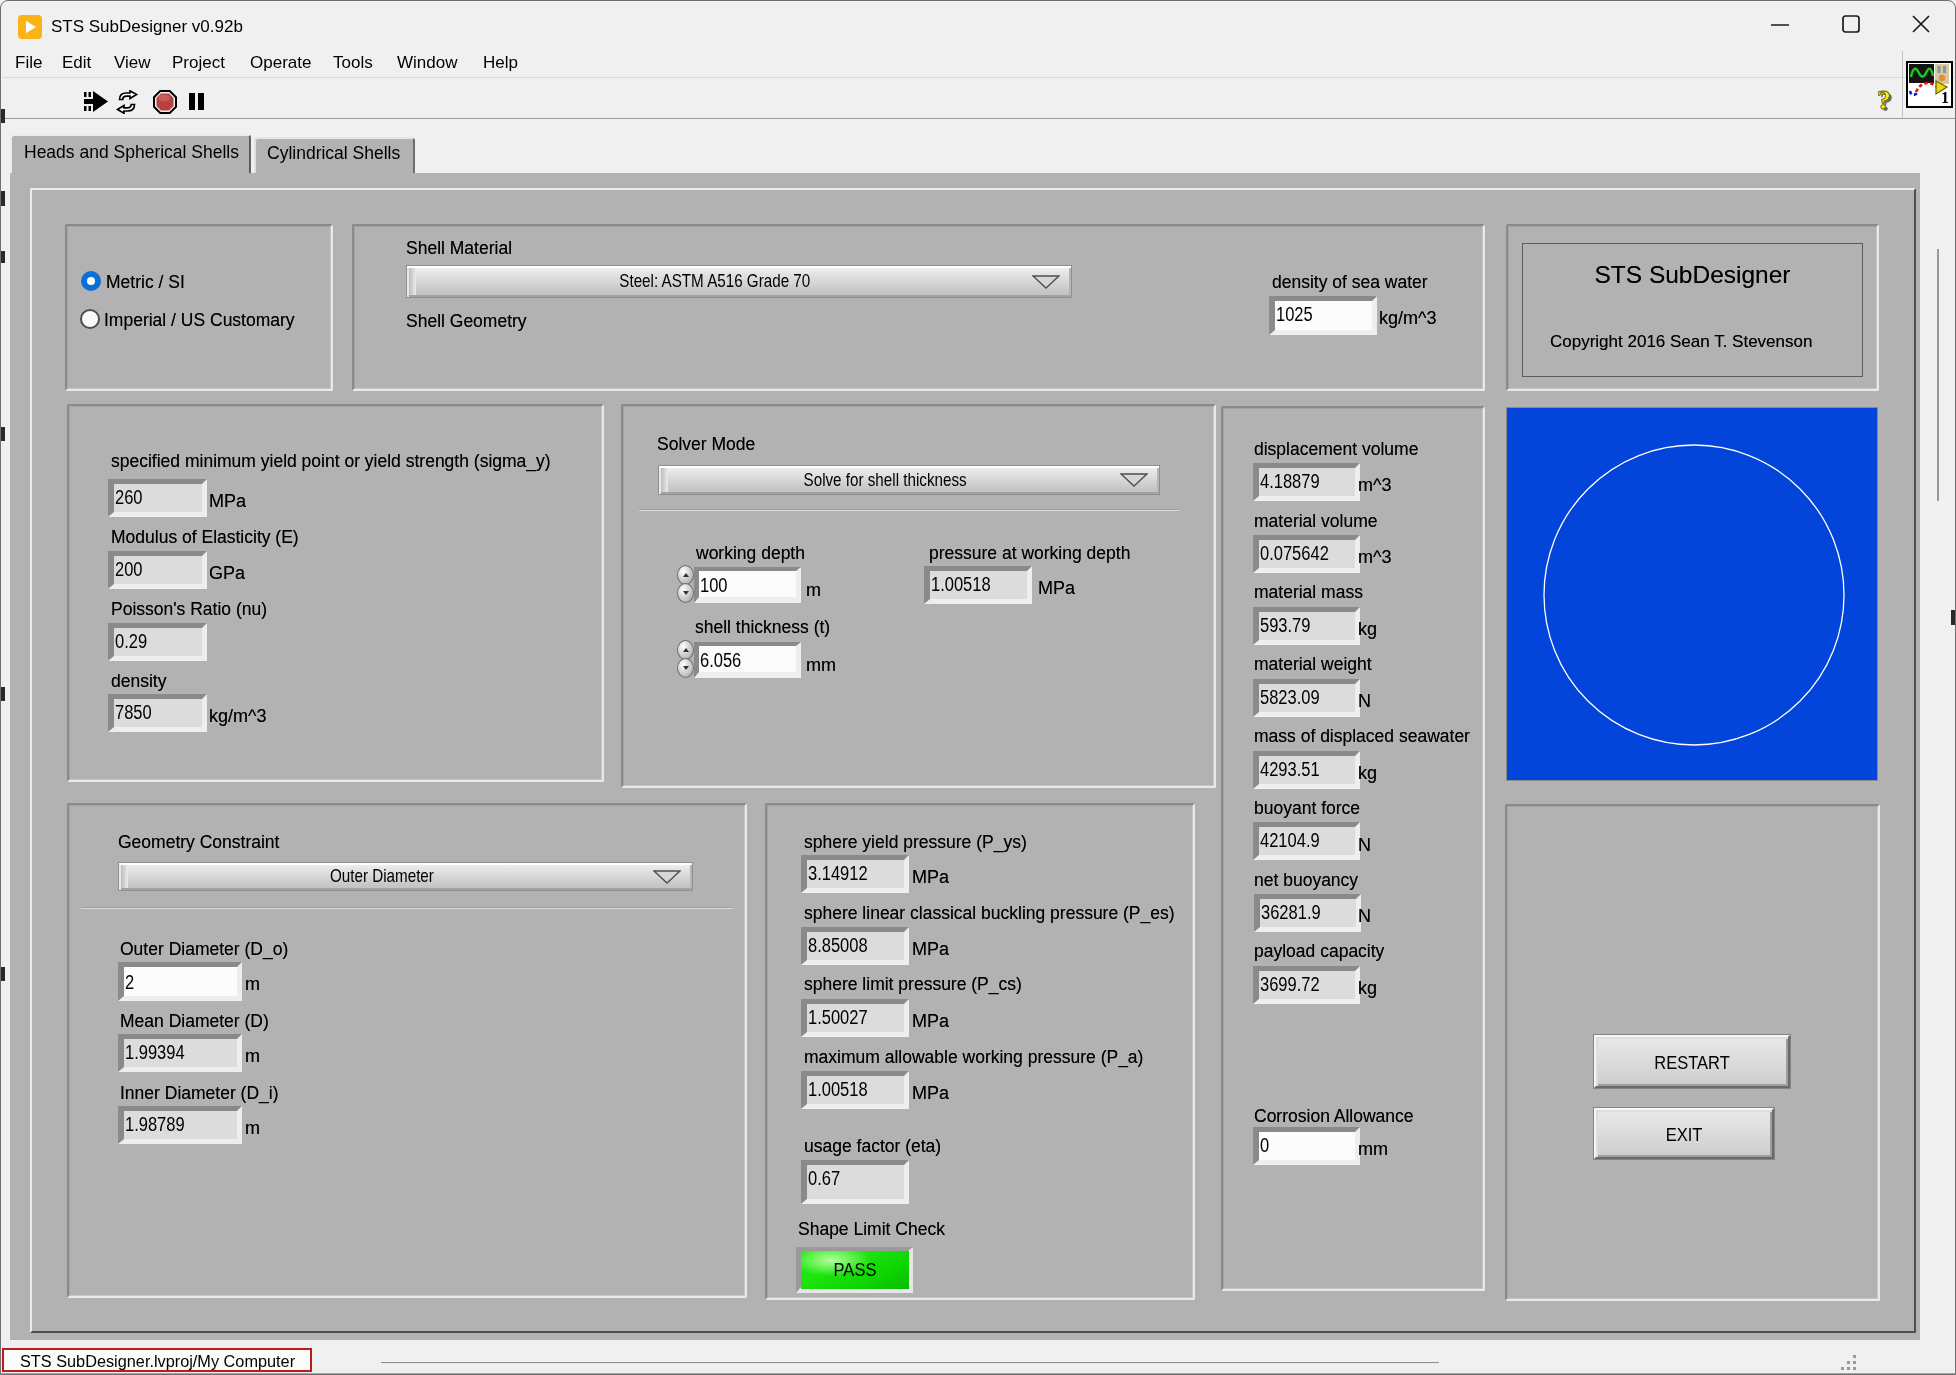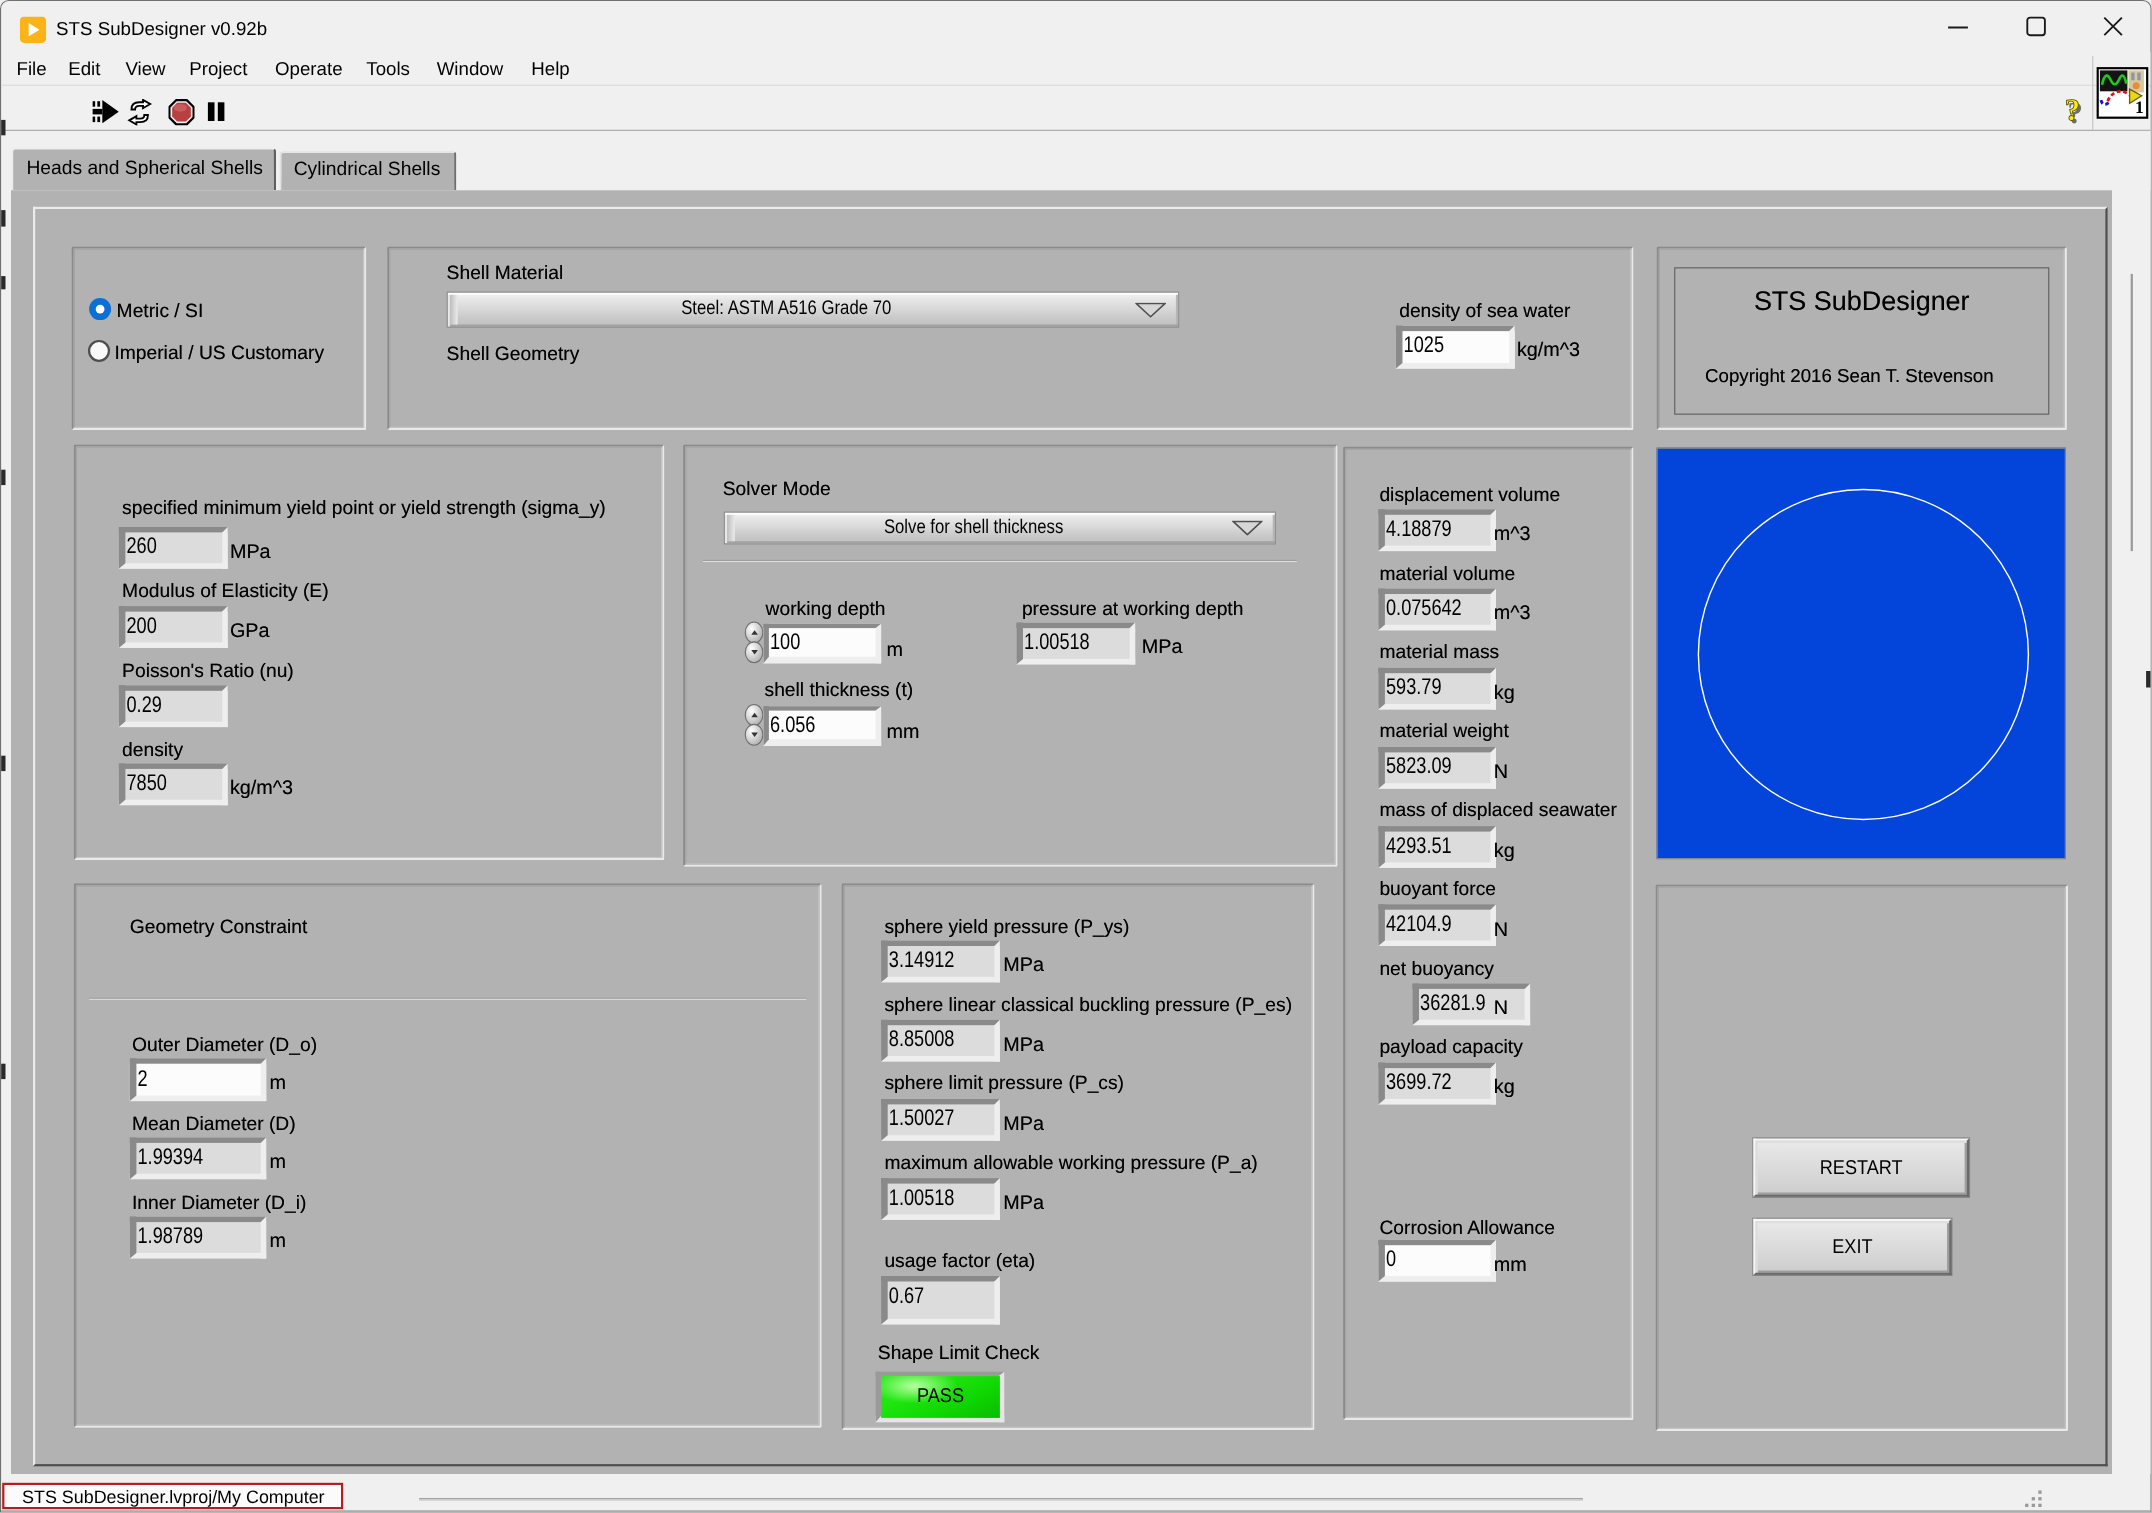--- a/index.html
+++ b/index.html
@@ -221,37 +221,43 @@
   <div class="lbl" style="left:1253px;top:653px;">material weight</div>
   <div class="ind" style="left:1252px;top:678px;width:107px;height:38px;line-height:27px;"><span>5823.09</span></div>
   <div class="unit" style="left:1357px;top:690px;">N</div>
   <div class="lbl" style="left:1253px;top:725px;">mass of displaced seawater</div>
   <div class="ind" style="left:1252px;top:750px;width:107px;height:38px;line-height:27px;"><span>4293.51</span></div>
   <div class="unit" style="left:1357px;top:762px;">kg</div>
   <div class="lbl" style="left:1253px;top:797px;">buoyant force</div>
   <div class="ind" style="left:1252px;top:821px;width:107px;height:38px;line-height:27px;"><span>42104.9</span></div>
   <div class="unit" style="left:1357px;top:834px;">N</div>
   <div class="lbl" style="left:1253px;top:869px;">net buoyancy</div>
-  <div class="ind" style="left:1283px;top:893px;width:107px;height:38px;line-height:27px;"><span>36281.9</span></div>
+  <div class="ind" style="left:1253px;top:893px;width:107px;height:38px;line-height:27px;"><span>36281.9</span></div>
   <div class="unit" style="left:1357px;top:905px;">N</div>
   <div class="lbl" style="left:1253px;top:940px;">payload capacity</div>
   <div class="ind" style="left:1252px;top:965px;width:107px;height:38px;line-height:27px;"><span>3699.72</span></div>
   <div class="unit" style="left:1357px;top:977px;">kg</div>
   <div class="lbl" style="left:1253px;top:1105px;">Corrosion Allowance</div>
   <div class="ctl" style="left:1252px;top:1126px;width:107px;height:38px;line-height:27px;"><span>0</span></div>
   <div class="unit" style="left:1357px;top:1138px;">mm</div>
 
   <div class="abs" style="left:1505px;top:406px;width:372px;height:374px;border:1px solid #8a8a8a;background:#0344db;">
     <svg width="370" height="372" viewBox="0 0 370 372">
       <circle cx="187" cy="187" r="150" fill="none" stroke="#fff" stroke-width="1.3"></circle>
     </svg>
   </div>
 
   <div class="gbox" style="left:66px;top:802px;width:680px;height:495px;"></div>
   <div class="lbl" style="left:117px;top:831px;">Geometry Constraint</div>
+  <div class="dd" style="left:117px;top:861px;width:575px;height:29px;line-height:26px;">
+    <div class="cap"></div><span class="txt" style="padding-right:50px;">Outer Diameter</span>
+    <svg class="tri" viewBox="0 0 28 14">
+        <path d="M1 1 L27 1 L14 13 Z" fill="#d6d6d6" stroke="#4f4f4f" stroke-width="1.4"></path>
+      </svg>
+  </div>
   <div class="abs" style="left:80px;top:906px;width:652px;height:2px;background:#9e9e9e;border-bottom:1px solid #dedede;"></div>
   <div class="lbl" style="left:119px;top:938px;">Outer Diameter (D_o)</div>
   <div class="ctl" style="left:117px;top:961px;width:124px;height:39px;line-height:28px;"><span>2</span></div>
   <div class="unit" style="left:244px;top:973px;">m</div>
   <div class="lbl" style="left:119px;top:1010px;">Mean Diameter (D)</div>
   <div class="ind" style="left:117px;top:1033px;width:124px;height:38px;line-height:27px;"><span>1.99394</span></div>
   <div class="unit" style="left:244px;top:1045px;">m</div>
   <div class="lbl" style="left:119px;top:1082px;">Inner Diameter (D_i)</div>
   <div class="ind" style="left:117px;top:1105px;width:124px;height:38px;line-height:27px;"><span>1.98789</span></div>
   <div class="unit" style="left:244px;top:1117px;">m</div>

